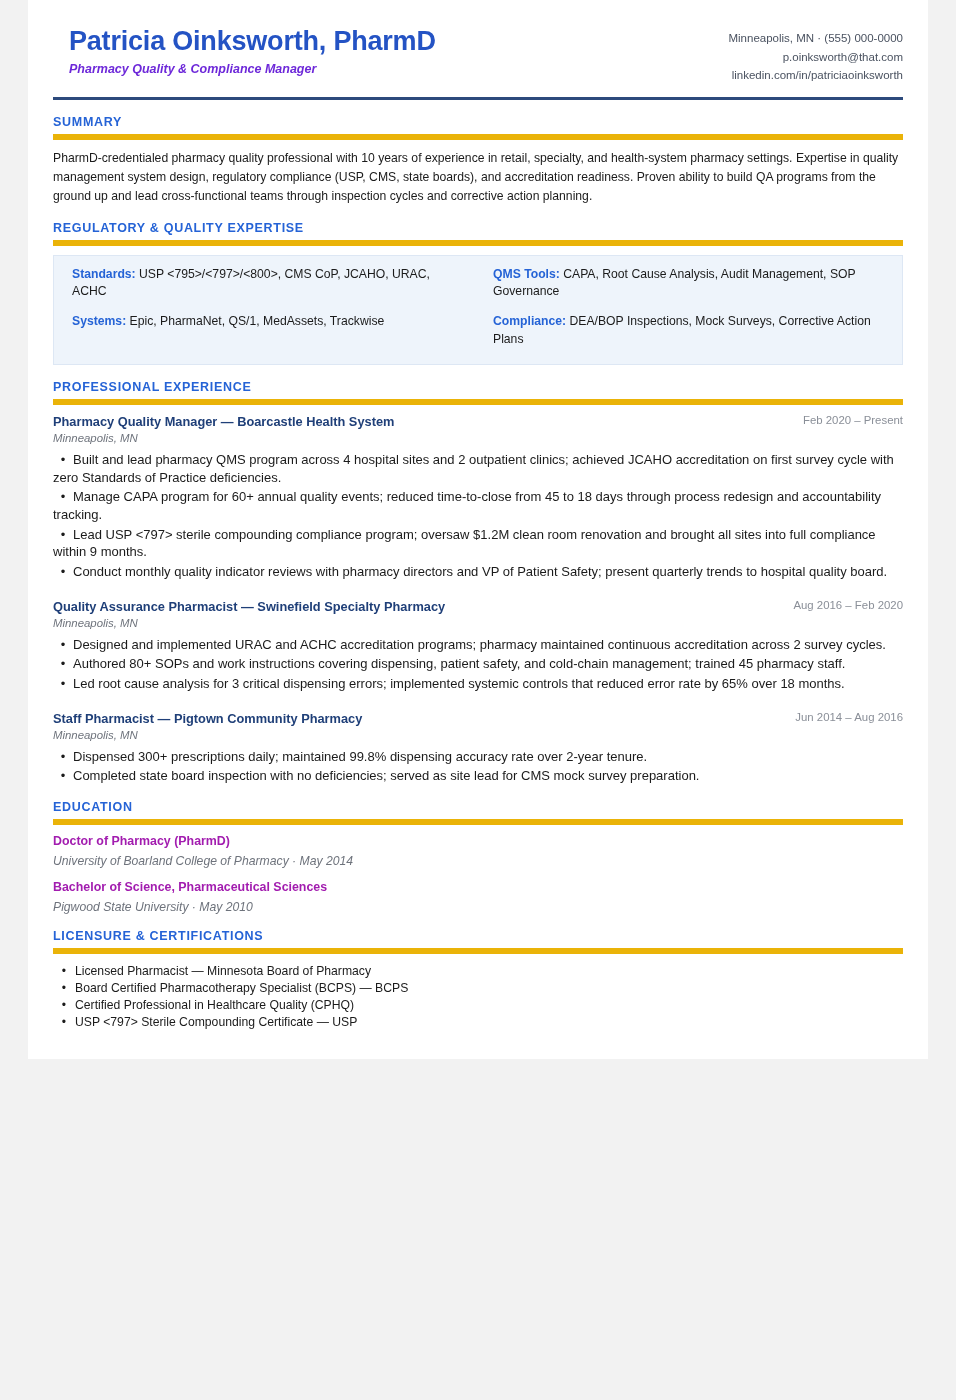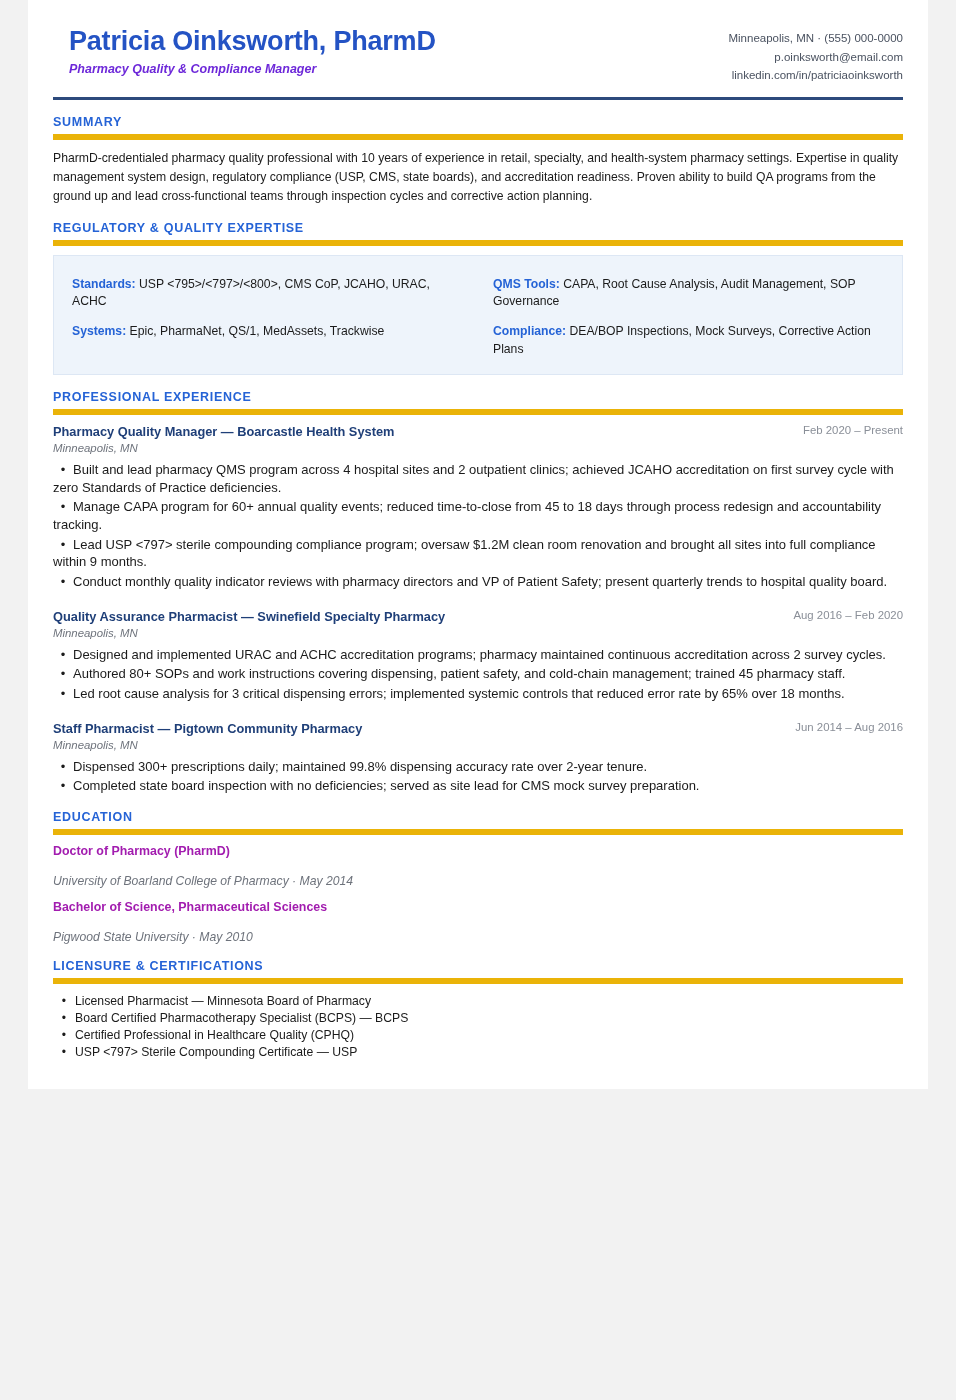--- a/index.html
+++ b/index.html
@@ -76,21 +76,21 @@
     font-size: 12.2px;
     color: #1b1b1b;
     line-height: 1.55;
     text-align: left;
   }
 
   
   .expertise-box {
     background: #eef4fb;
     border: 1px solid #dde7f4;
-    padding: 20px 18px 16px 18px;
+    padding: 10px 18px 16px 18px;
     display: flex;
     gap: 30px;
   }
   .expertise-col { flex: 1 1 50%; }
   .expertise-row {
     font-size: 12.2px;
     color: #1b1b1b;
     line-height: 1.42;
     margin-bottom: 13px;
   }
@@ -150,21 +150,21 @@
   .edu-entry:last-child { margin-bottom: 2px; }
   .edu-degree {
     font-size: 12.4px;
     font-weight: bold;
     color: #a21caf;
   }
   .edu-school {
     font-size: 12.2px;
     font-style: italic;
     color: #6e737c;
-    margin-top: 16px;
+    margin-top: 6px;
   }
 
   
   ul.certs {
     list-style: none;
     margin: 0;
     padding: 0;
   }
   ul.certs li {
     font-size: 12.2px;
@@ -182,21 +182,21 @@
 
 <div class="page">
 
   <div class="header">
     <div class="identity">
       <div class="name">Patricia Oinksworth, PharmD</div>
       <div class="tagline">Pharmacy Quality &amp; Compliance Manager</div>
     </div>
     <div class="contact">
       <div>Minneapolis, MN · (555) 000-0000</div>
-      <div>p.oinksworth@email.com</div>
+      <div>p.oinksworth@that.com</div>
       <div>linkedin.com/in/patriciaoinksworth</div>
     </div>
   </div>
 
   <div class="section">
     <div class="section-title">SUMMARY</div>
     <div class="section-body">
       <div class="summary-text">PharmD-credentialed pharmacy quality professional with 10 years of experience in retail, specialty, and health-system pharmacy settings. Expertise in quality management system design, regulatory compliance (USP, CMS, state boards), and accreditation readiness. Proven ability to build QA programs from the ground up and lead cross-functional teams through inspection cycles and corrective action planning.</div>
     </div>
   </div>

